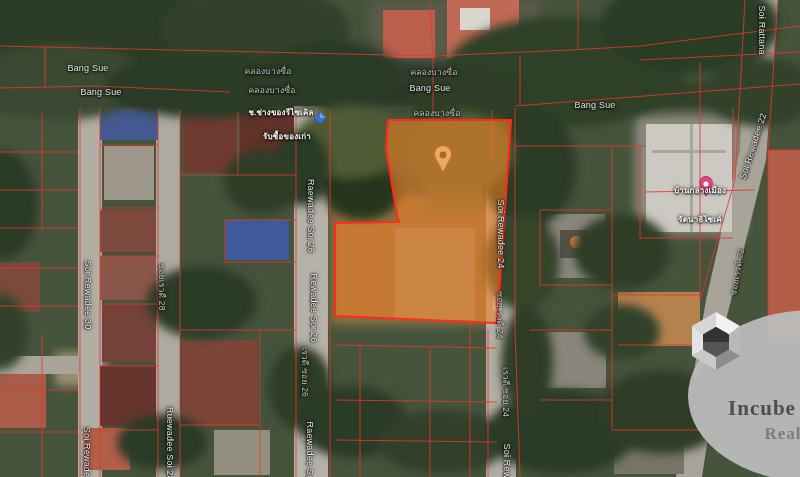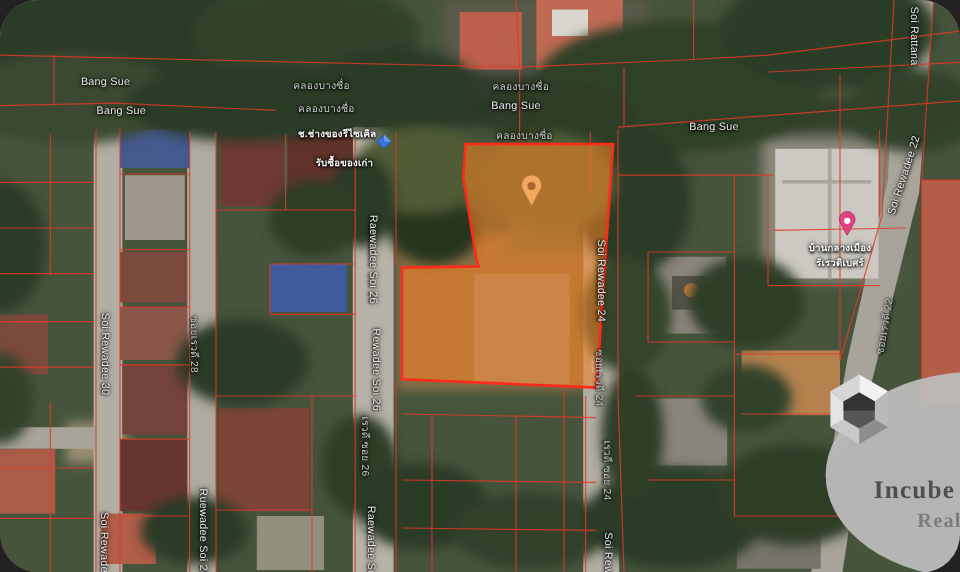--- a/index.html
+++ b/index.html
@@ -1,18 +1,18 @@
 <!DOCTYPE html>
 <html><head>
 <meta charset="utf-8">
 <style>
   html,body{margin:0;padding:0;background:#222;}
   .stage{
     position:relative;width:800px;height:477px;overflow:hidden;
-    font-family:"Liberation Sans",sans-serif;background:#701a75;border-radius:32px;
+    font-family:"Liberation Sans",sans-serif;background:#701a75;
   }
   .stage svg{position:absolute;left:0;top:0;}
   .lbl{
     position:absolute;transform:translate(-50%,-50%);
     font-size:9px;color:#e8e8e8;white-space:nowrap;letter-spacing:.2px;
     text-shadow:0 0 2px rgba(0,0,0,.95),0 1px 2px rgba(0,0,0,.9),0 0 4px rgba(0,0,0,.7);
     z-index:5;pointer-events:none;
   }
   .rot90{transform:translate(-50%,-50%) rotate(90deg);}
   .rotm72{transform:translate(-50%,-50%) rotate(-72deg);}
@@ -252,22 +252,22 @@
   <div class="lbl rot90" style="left:314px;top:308px">Rewadee Soi 26</div>
   <div class="lbl rot90 khlong" style="left:305px;top:372px">เรวดี ซอย 26</div>
   <div class="lbl rot90" style="left:310px;top:452px">Raewadee Soi</div>
   <div class="lbl rot90" style="left:501px;top:234px">Soi Rewadee 24</div>
   <div class="lbl rot90 khlong" style="left:500px;top:315px">ซอยเรวดี 24</div>
   <div class="lbl rot90 khlong" style="left:506px;top:392px">เรวดี ซอย 24</div>
   <div class="lbl rot90" style="left:507px;top:461px">Soi Rew</div>
 
   <div class="lbl poi-lbl" style="left:281px;top:112px">ช.ช่างของรีไซเคิล</div>
   <div class="lbl poi-lbl" style="left:287px;top:136px">รับซื้อของเก่า</div>
-  <div class="lbl poi-lbl" style="left:700px;top:207px">บ้านกลางเมือง</div>
-  <div class="lbl poi-lbl" style="left:700px;top:219px">รัเรวดิเบศร์</div>
+  <div class="lbl poi-lbl" style="left:700px;top:190px">บ้านกลางเมือง</div>
+  <div class="lbl poi-lbl" style="left:700px;top:219px">รัตนาธิไซเค์</div>
 
   <div class="watermark">
     <svg class="wm-cube" width="56" height="62" viewBox="0 0 56 62">
       <polygon points="28,2 52,16 41,24.5 28,17" fill="#f2f2f2"></polygon>
       <polygon points="52,16 52,46 41,39.5 41,24.5" fill="#b9b9b9"></polygon>
       <polygon points="52,46 28,60 28,47 41,39.5" fill="#8d8d8d"></polygon>
       <polygon points="28,60 4,46 15,39.5 28,47" fill="#c9c9c9"></polygon>
       <polygon points="4,46 4,16 15,24.5 15,39.5" fill="#e3e3e3"></polygon>
       <polygon points="4,16 28,2 28,17 15,24.5" fill="#d6d6d6"></polygon>
       <polygon points="28,17 41,24.5 41,39.5 28,47 15,39.5 15,24.5" fill="#565656"></polygon>

